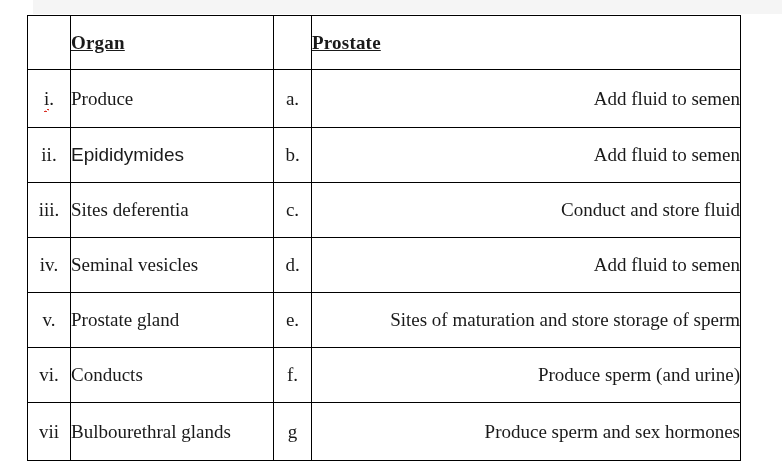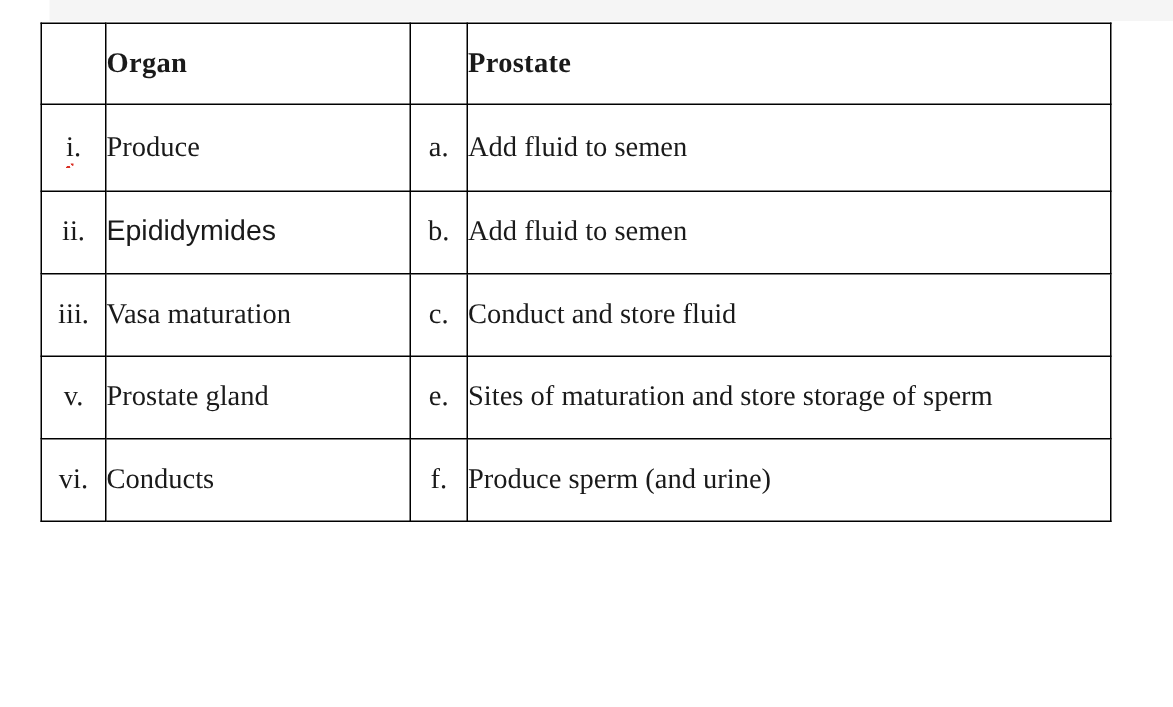--- a/index.html
+++ b/index.html
@@ -59,25 +59,27 @@
     font-size: 19px;
     padding: 0 2px;
   }
   .organ {
     padding-left: 11px;
     font-size: 19px;
   }
   .function {
     padding-left: 11px;
     font-size: 19px;
+    text-align: right;
   }
 
   
   tr.header-row td {
     height: 53px;
+    text-decoration: underline;
   }
   .head-label {
     font-weight: bold;
     font-size: 19px;
     padding-left: 11px;
     letter-spacing: 0.2px;
   }
 
   
   tr.body-row td { height: 54px; }
@@ -148,34 +150,46 @@
 
     <tr class="body-row">
       <td class="num">ii.</td>
       <td class="organ sans">Epididymides</td>
       <td class="letter">b.</td>
       <td class="function">Add fluid to semen</td>
     </tr>
 
     <tr class="body-row">
       <td class="num">iii.</td>
-      <td class="organ">Vasa maturation</td>
+      <td class="organ">Sites deferentia</td>
       <td class="letter">c.</td>
       <td class="function">Conduct and store fluid</td>
     </tr>
 
+    <tr class="body-row">
+      <td class="num">iv.</td>
+      <td class="organ">Seminal vesicles</td>
+      <td class="letter">d.</td>
+      <td class="function">Add fluid to semen</td>
+    </tr>
 
     <tr class="body-row">
       <td class="num">v.</td>
       <td class="organ">Prostate gland</td>
       <td class="letter">e.</td>
       <td class="function">Sites of maturation and store storage of sperm</td>
     </tr>
 
     <tr class="body-row">
       <td class="num">vi.</td>
       <td class="organ">Conducts</td>
       <td class="letter">f.</td>
       <td class="function">Produce sperm (and urine)</td>
     </tr>
 
+    <tr class="body-row row-g">
+      <td class="num">vii</td>
+      <td class="organ">Bulbourethral glands</td>
+      <td class="letter low-aligned">g</td>
+      <td class="function top-aligned">Produce sperm and sex hormones</td>
+    </tr>
   </tbody>
 </table>
 
 </body></html>

